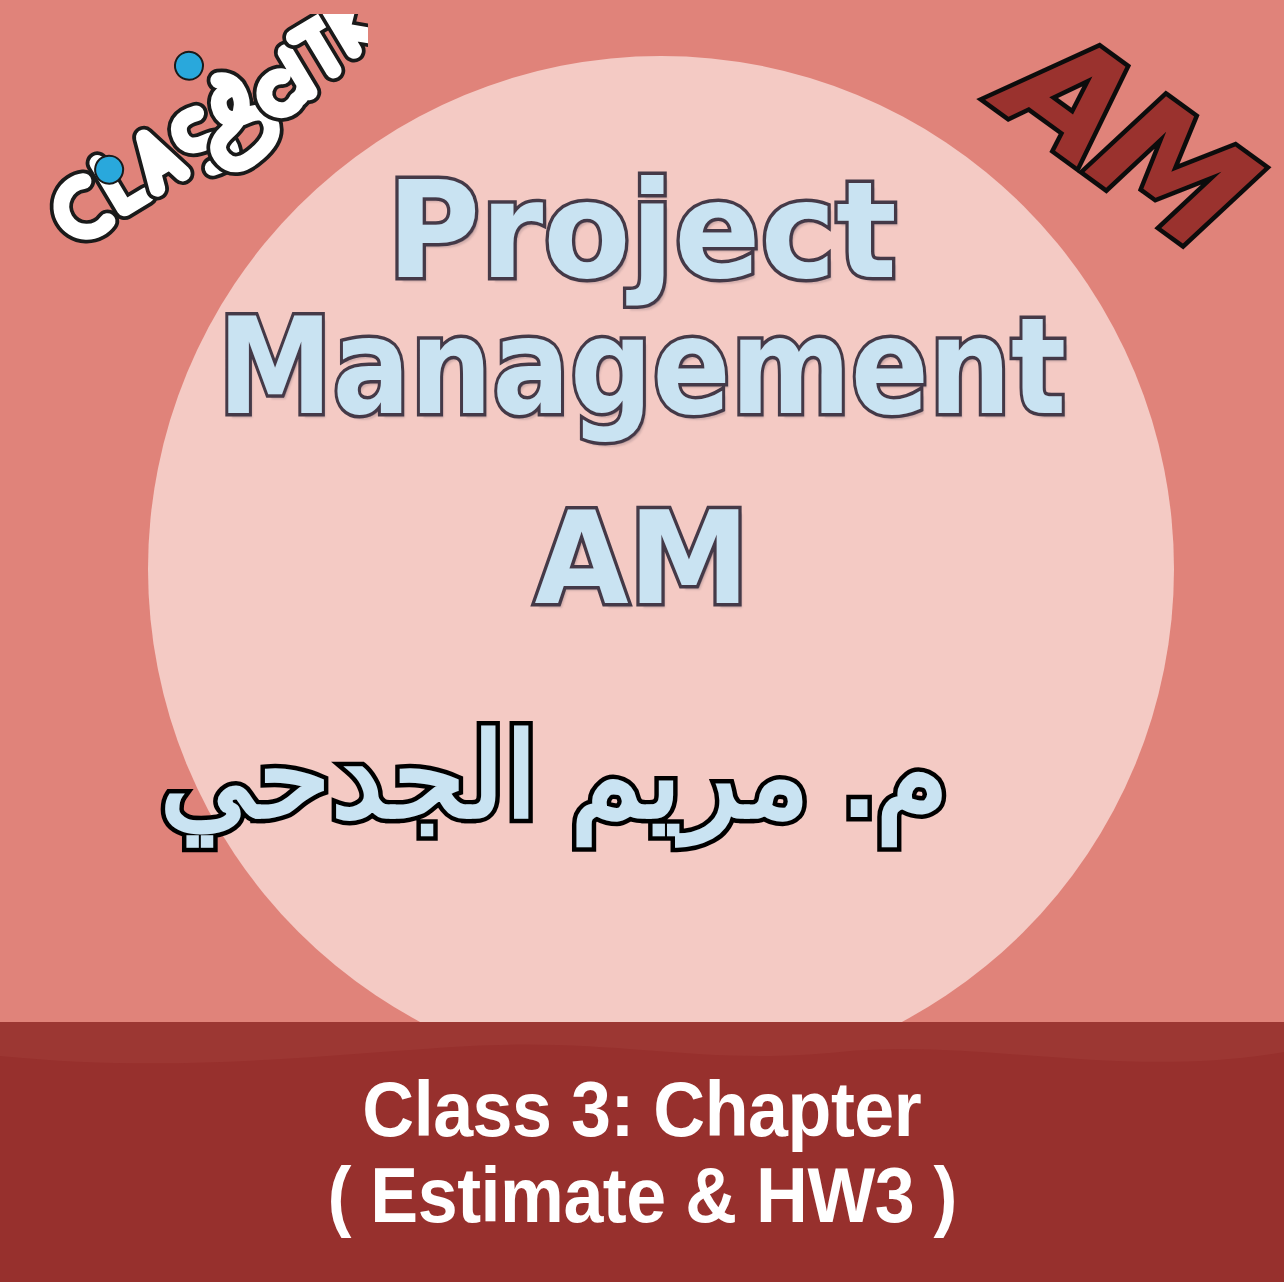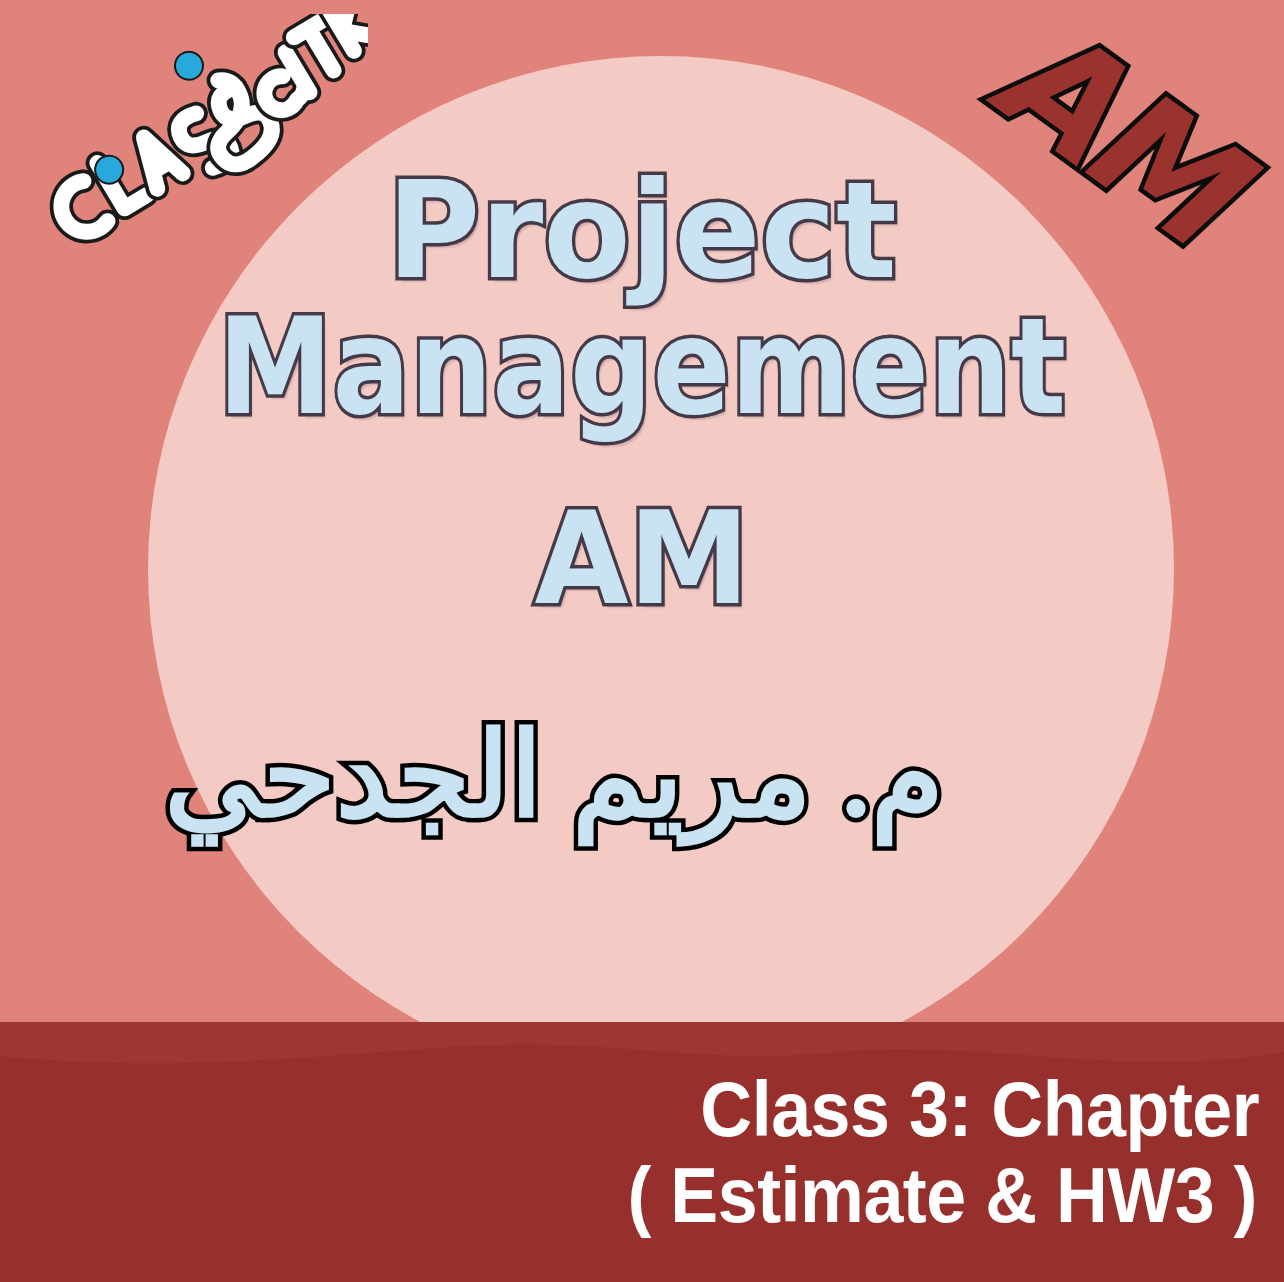--- a/index.html
+++ b/index.html
@@ -46,21 +46,21 @@
     height: 60px;
   }
   #banner-text {
     position: absolute;
     left: 0;
     top: 0;
     width: 1284px;
     height: 260px;
     display: flex;
     flex-direction: column;
-    align-items: flex-end;
+    align-items: center;
     justify-content: center;
     gap: 10px;
   }
   .banner-line {
     color: #ffffff;
     font-family: "Liberation Sans Narrow", "Liberation Sans", sans-serif;
     font-weight: bold;
     font-size: 78px;
     line-height: 0.98;
     letter-spacing: -0.5px;
@@ -111,21 +111,21 @@
 
   
   #arabic-name {
     position: absolute;
     left: 0;
     top: 700px;
     width: 1108px;
     text-align: center;
     direction: rtl;
     color: #C9E3F2;
-    font-family: Liberation Serif, serif;
+    font-family: Liberation Sans, sans-serif;
     font-weight: bold;
     font-size: 118px;
     line-height: 1.3;
     white-space: nowrap;
     -webkit-text-stroke: 9px #000000;
     paint-order: stroke fill;
   }
 
   
   #logo {

